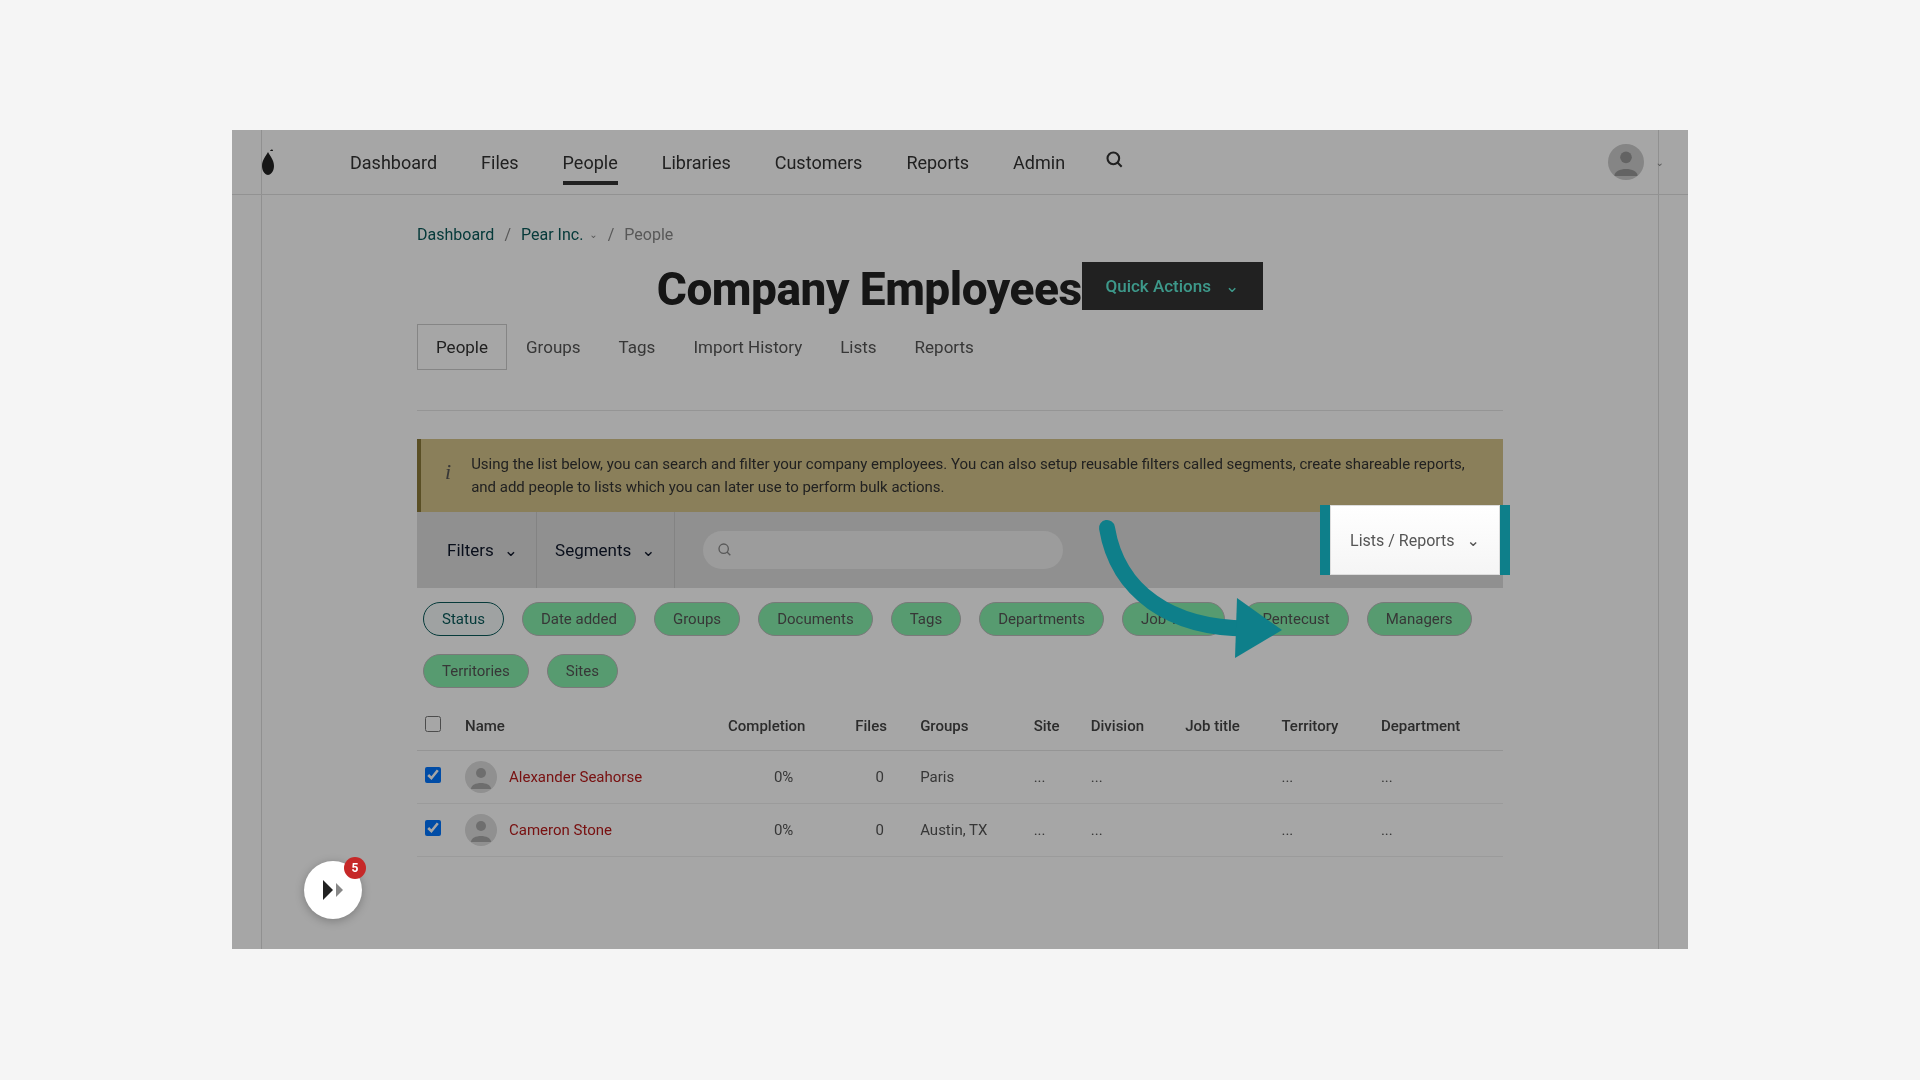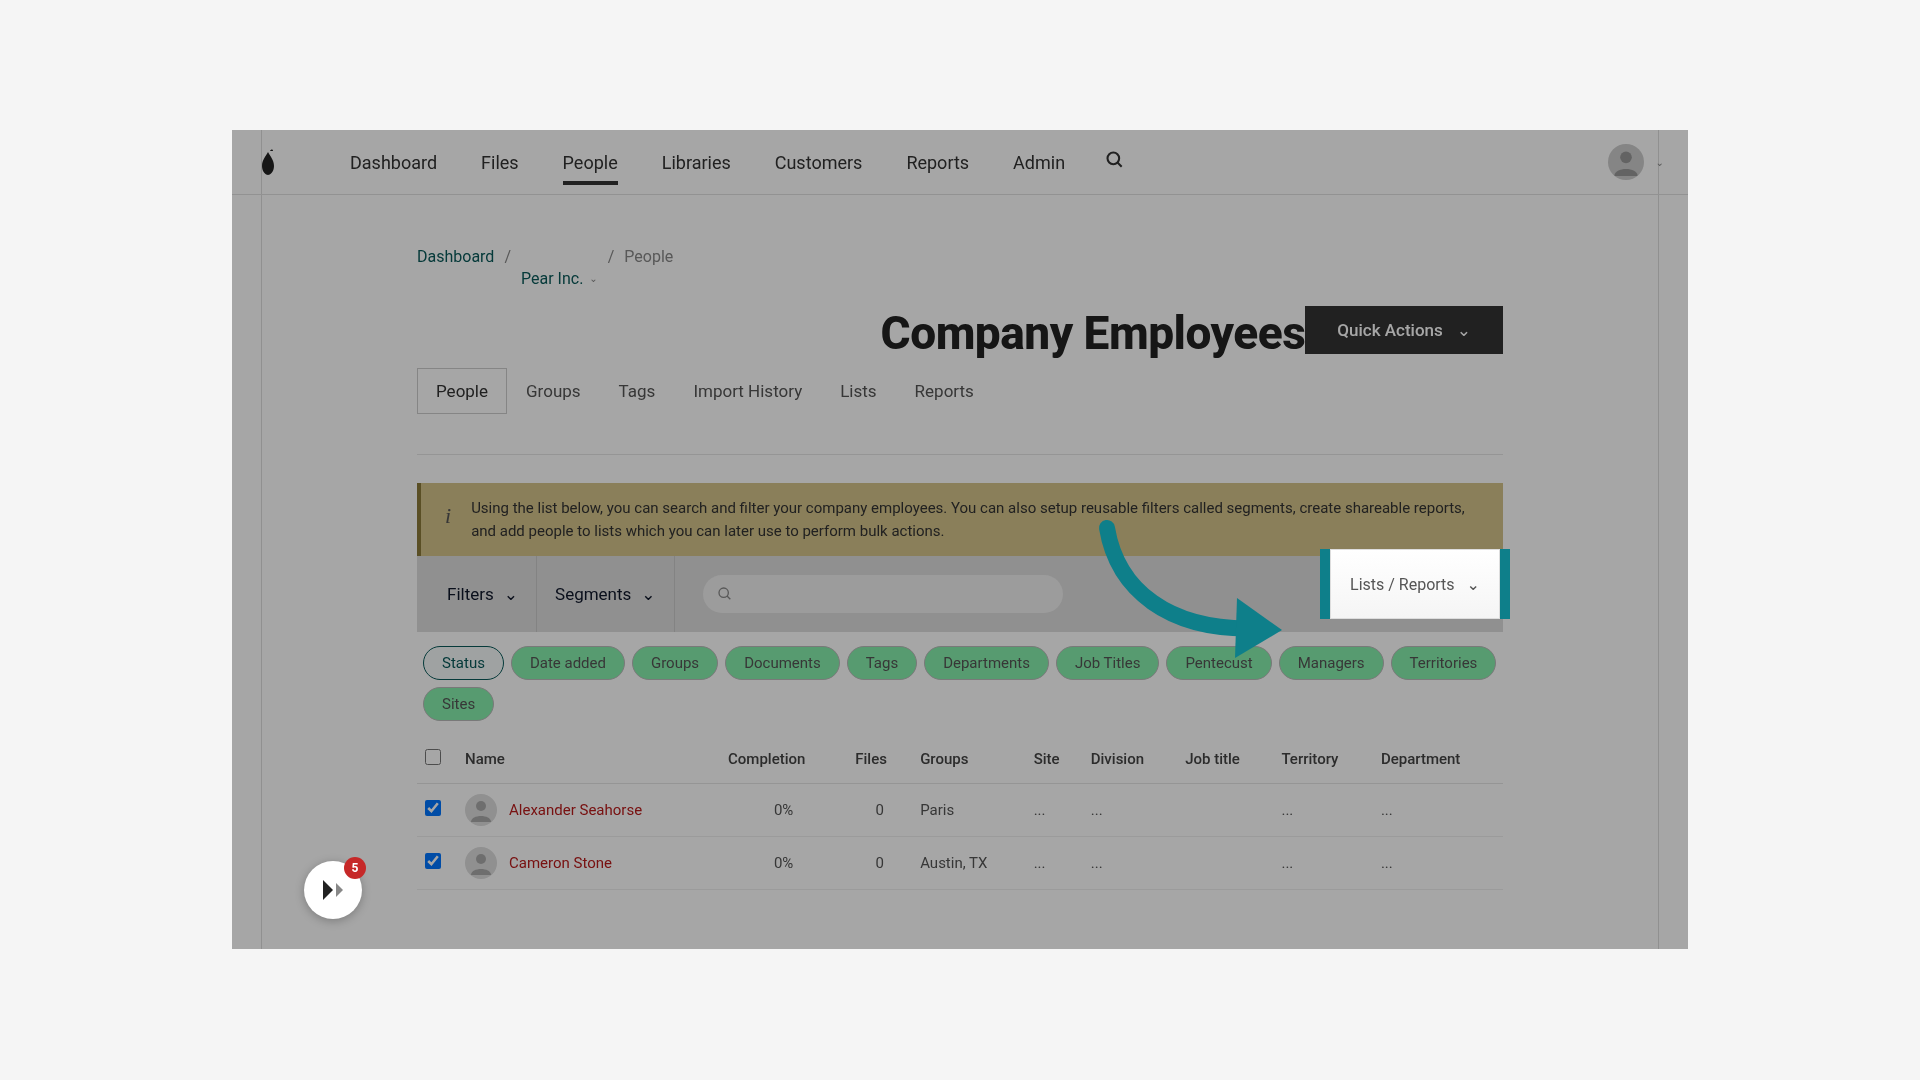--- a/index.html
+++ b/index.html
@@ -14,41 +14,41 @@
 .search-btn { margin-left: 40px; cursor: pointer; }
 .user-area { margin-left: auto; display: flex; align-items: center; gap: 12px; }
 .avatar-silhouette { width: 36px; height: 36px; background: #ccc; border-radius: 50%; display: flex; align-items: center; justify-content: center; overflow: hidden; }
 .avatar-silhouette svg { width: 28px; height: 28px; }
 .chevron-sm { font-size: 10px; color: #888; }
 .content { padding: 30px 185px 0; }
 .breadcrumb { display: flex; align-items: center; gap: 10px; font-size: 16px; margin-bottom: 18px; }
 .breadcrumb a { color: #0a5a5a; text-decoration: none; cursor: pointer; }
 .breadcrumb .sep { color: #888; }
 .breadcrumb .current { color: #888; }
-.bc-dropdown { display: inline-flex; align-items: center; gap: 6px; margin-top: 44px; }
-.page-header { display: flex; justify-content: flex-end; align-items: flex-start; margin-bottom: 8px; }
+.bc-dropdown { display: inline-flex; align-items: center; gap: 6px; }
+.page-header { display: flex; justify-content: center; align-items: flex-start; margin-bottom: 8px; }
 h1 { font-size: 46px; font-weight: 800; color: #222; letter-spacing: -0.5px; }
 .subtitle { color: #555; font-size: 17px; margin-bottom: 48px; }
-.quick-actions { background: #333; color: #ffffff; padding: 14px 32px; font-size: 17px; border: none; cursor: pointer; display: flex; align-items: center; gap: 14px; font-weight: 500; }
+.quick-actions { background: #333; color: #5eead4; padding: 14px 24px; font-size: 17px; border: none; cursor: pointer; display: flex; align-items: center; gap: 14px; font-weight: 500; }
 .sub-tabs { display: flex; gap: 0; margin-bottom: 40px; }
 .sub-tab { padding: 12px 18px; font-size: 17px; color: #555; cursor: pointer; border: 1px solid transparent; }
 .sub-tab.active { border: 1px solid #ccc; color: #333; }
 .divider { border-top: 1px solid #e5e5e5; margin-bottom: 28px; }
 .info-banner { background: #d4c38a; border-left: 4px solid #8a7a3a; padding: 14px 24px; display: flex; gap: 20px; align-items: flex-start; font-size: 15px; color: #333; line-height: 1.5; margin-bottom: 0; }
 .info-banner i { font-family: Georgia, serif; font-style: italic; font-size: 22px; color: #555; padding-top: 2px; }
 .toolbar { background: #ddd; display: flex; align-items: center; height: 76px; padding: 0 30px; position: relative; }
 .tb-btn { color: #0f172a; font-size: 17px; padding: 0 18px; height: 76px; display: flex; align-items: center; gap: 10px; cursor: pointer; border-right: 1px solid #cacaca; }
 .tb-search { flex: 0 0 auto; margin-left: 28px; width: 360px; }
 .tb-search-input { width: 100%; height: 38px; border: none; border-radius: 20px; background: #f0f0f0; padding: 0 16px 0 40px; font-size: 15px; }
 .tb-search-wrap { position: relative; }
 .tb-search-wrap svg { position: absolute; left: 14px; top: 50%; transform: translateY(-50%); }
 .ppl-found { margin-left: auto; color: #999; font-size: 14px; margin-right: 20px; }
 .lists-reports-highlight { position: absolute; right: -7px; top: -7px; height: 70px; width: 190px; background: #0e7f8a; z-index: 10; display: flex; align-items: center; justify-content: center; }
 .lists-reports-btn { background: linear-gradient(#fff,#f5f5f5); border: 1px solid #ddd; color: #555; font-size: 16px; padding: 12px 18px; cursor: pointer; display: flex; align-items: center; gap: 12px; width: 170px; height: 70px; justify-content: center; }
-.chips { display: flex; gap: 7px; padding: 14px 6px; flex-wrap: wrap; }
+.chips { display: flex; gap: 18px; padding: 14px 6px; flex-wrap: wrap; }
 .chip { border: 1px solid #bbb; border-radius: 20px; padding: 7px 18px; font-size: 15px; color: #555; cursor: pointer; background: #86efac; }
 .chip.active { border-color: #0a5a5a; color: #0a5a5a; background: #f4f9f9; }
 table { width: 100%; border-collapse: collapse; font-size: 15px; }
 th { text-align: left; padding: 14px 8px; color: #444; font-weight: 500; border-bottom: 1px solid #e5e5e5; }
 td { padding: 10px 8px; border-bottom: 1px solid #eee; color: #555; vertical-align: middle; }
 .chk { width: 16px; height: 16px; cursor: pointer; }
 .name-cell { display: flex; align-items: center; gap: 12px; }
 .name-link { color: #b91c1c; text-decoration: none; cursor: pointer; text-align: right; }
 .row-avatar { width: 32px; height: 32px; background: #ddd; border-radius: 50%; display: flex; align-items: center; justify-content: center; overflow: hidden; }
 .row-avatar svg { width: 24px; height: 24px; }

